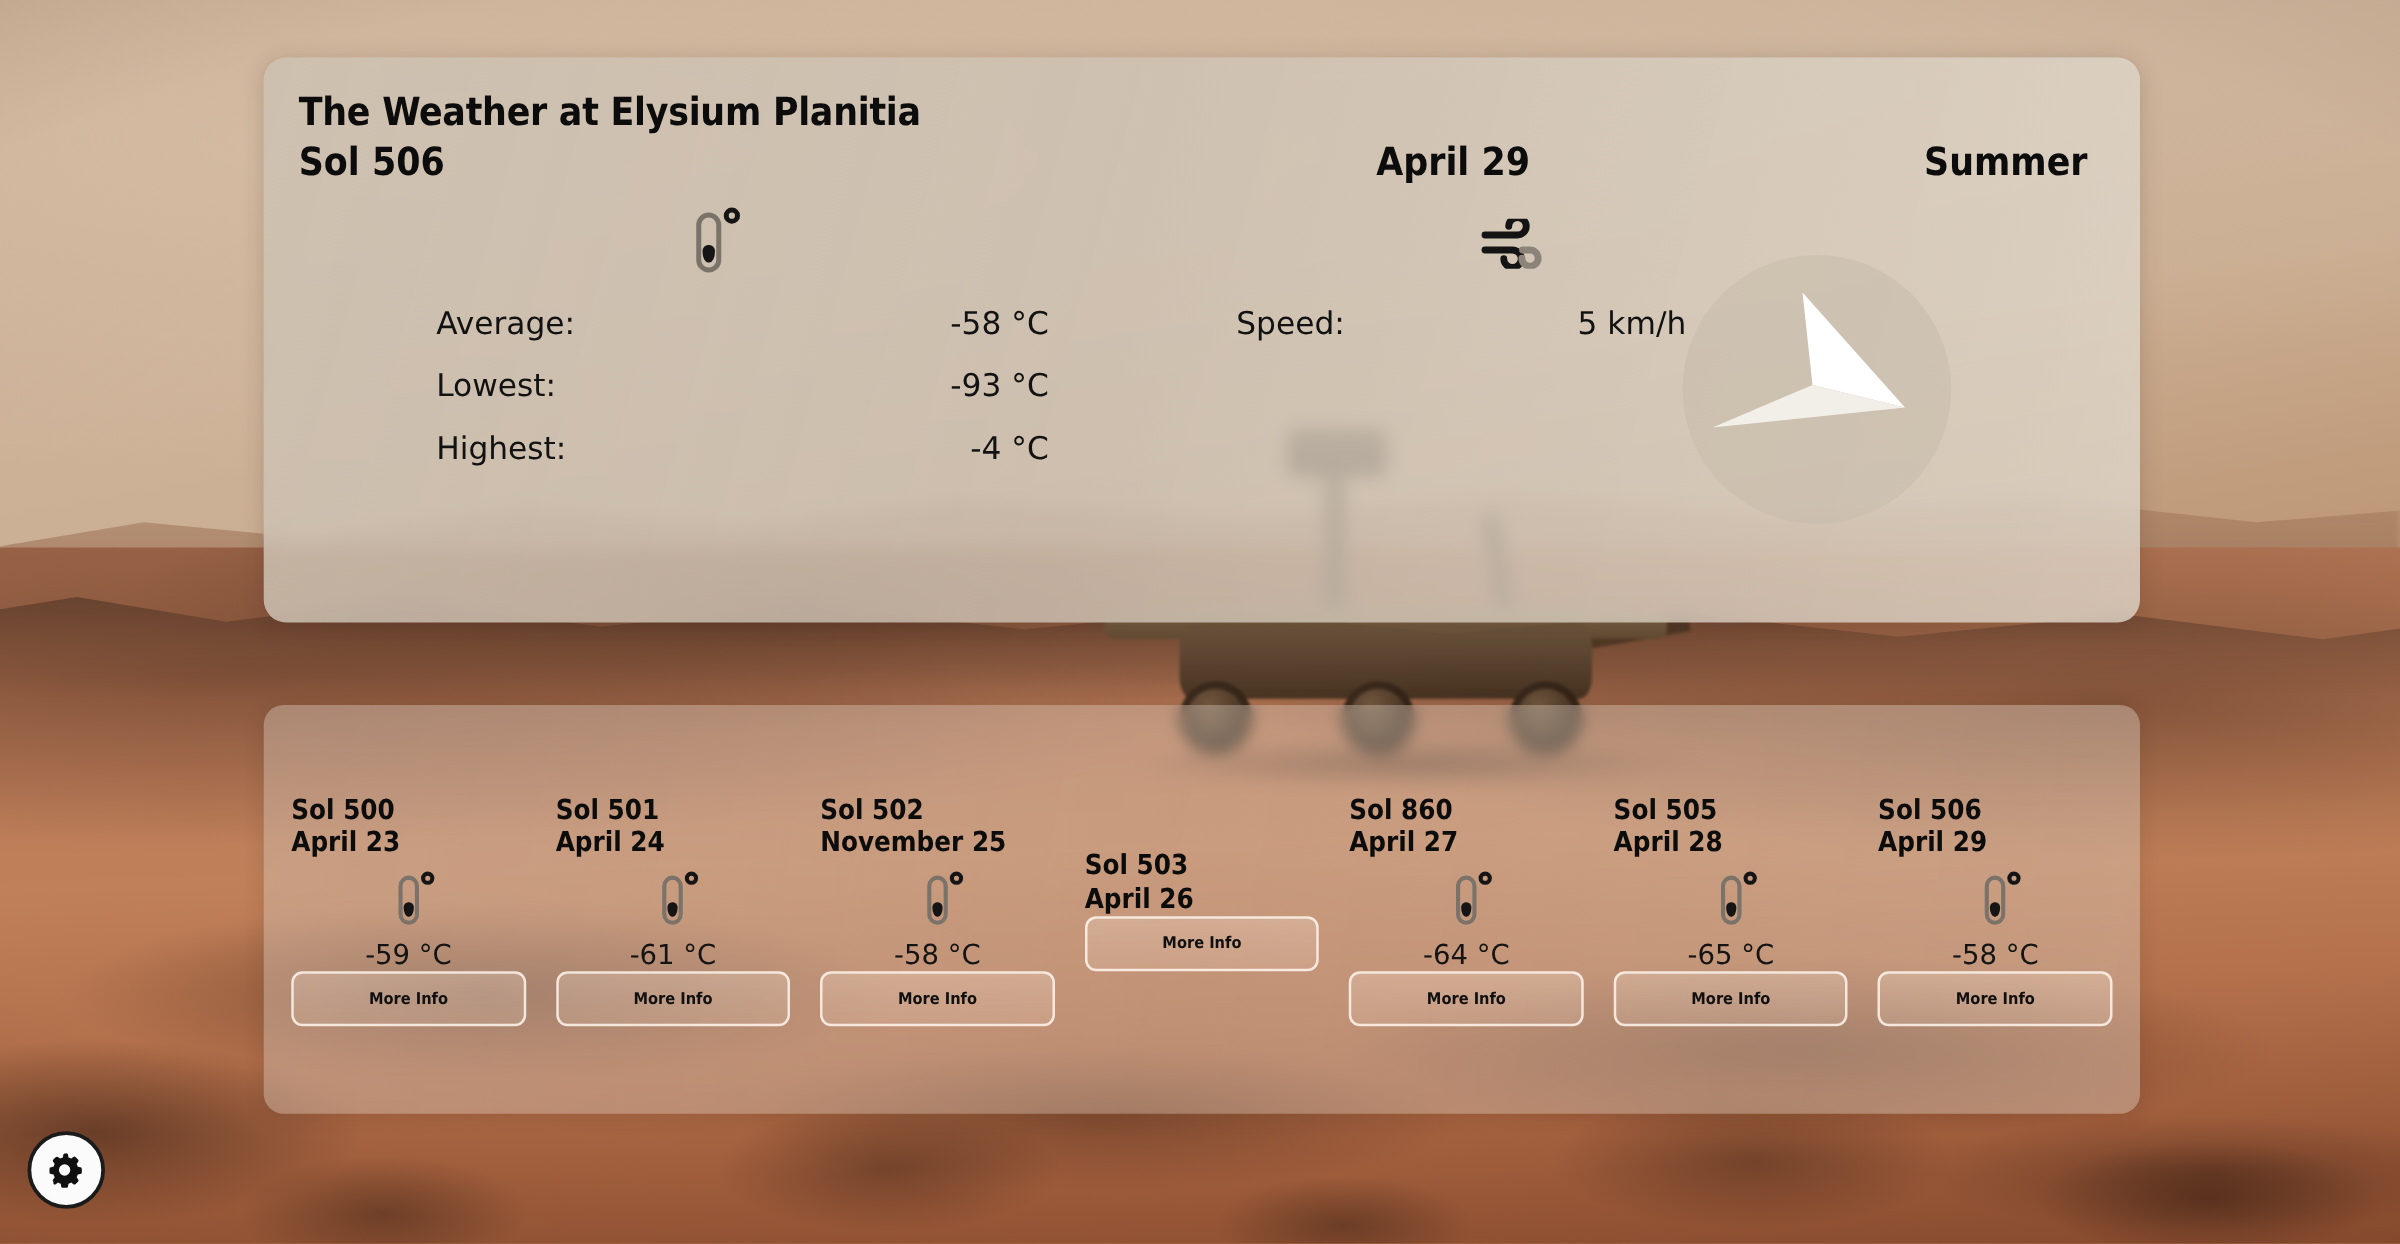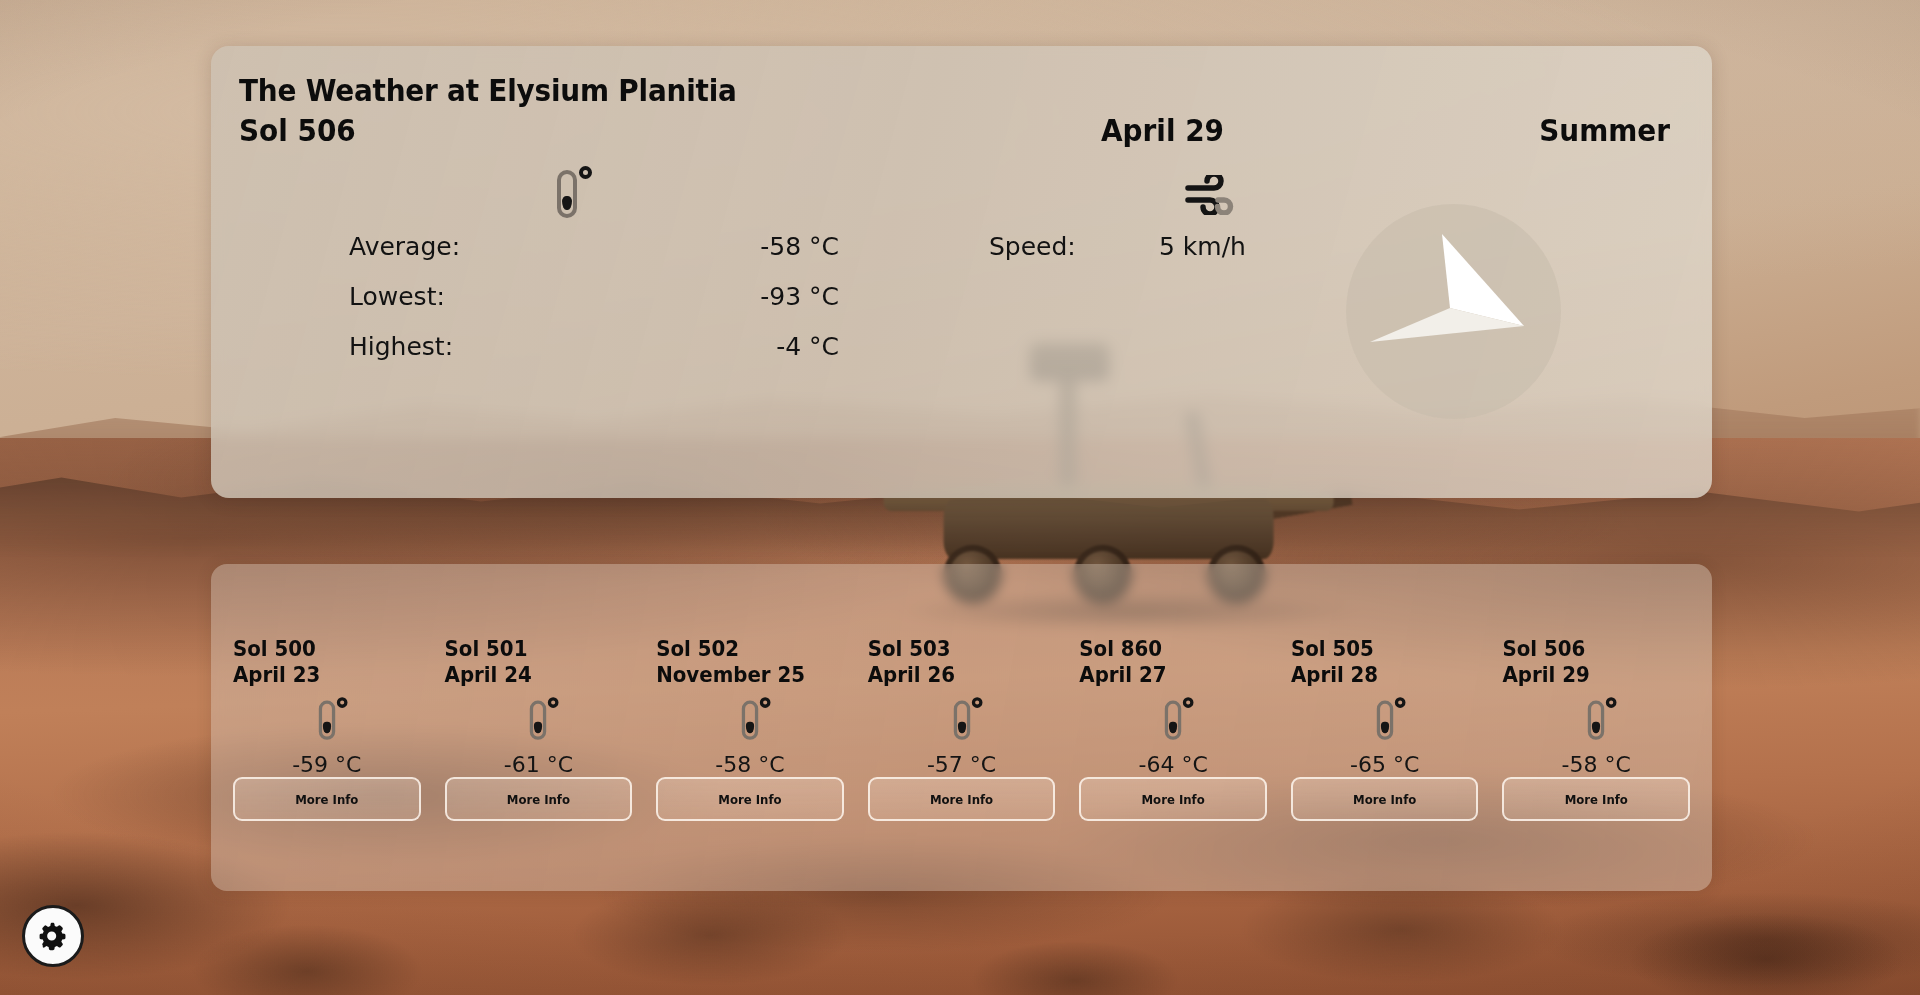--- a/index.html
+++ b/index.html
@@ -238,34 +238,34 @@
     position: absolute;
     left: 25px; top: -4px;
     width: 13px; height: 13px;
     border: 4px solid #151515;
     border-radius: 50%;
   }
 
   
   .windicon { width: 54px; height: 40px; }
 
-  .rows { margin-top: 6px; }
+  .rows { margin-top: 18px; }
   .datarow {
     display: flex;
     align-items: baseline;
     height: 50px;
     font-size: 25px;
     color: #121212;
     font-family: "DejaVu Sans", sans-serif;
   }
   .datarow .lbl { width: 290px; text-align: left; }
   .datarow .val { width: 200px; text-align: right; }
 
   .wind-rows .datarow .lbl { width: 170px; }
-  .wind-rows .datarow .val { width: 190px; text-align: left; }
+  .wind-rows .datarow .val { width: 190px; text-align: right; }
 
   .compass {
     position: absolute;
     right: -62px;
     top: 40px;
     width: 215px; height: 215px;
     border-radius: 50%;
     background: rgba(198,188,172,0.55);
   }
   .compass svg { display: block; }
@@ -489,28 +489,20 @@
         <span class="fc-temp">-58 °C</span>
       </div>
       <button class="more-btn">More Info</button>
     </div>
 
     <div class="fc-col">
       <div class="fc-head">
         <div>Sol 503</div>
         <div>April 26</div>
       </div>
-      <div class="fc-mid">
-        <span class="thermo fc-thermo">
-          <span class="tube"></span>
-            <span class="bulb"></span>
-            <span class="deg"></span>
-        </span>
-        <span class="fc-temp">-57 °C</span>
-      </div>
       <button class="more-btn">More Info</button>
     </div>
 
     <div class="fc-col">
       <div class="fc-head">
         <div>Sol 860</div>
         <div>April 27</div>
       </div>
       <div class="fc-mid">
         <span class="thermo fc-thermo">

